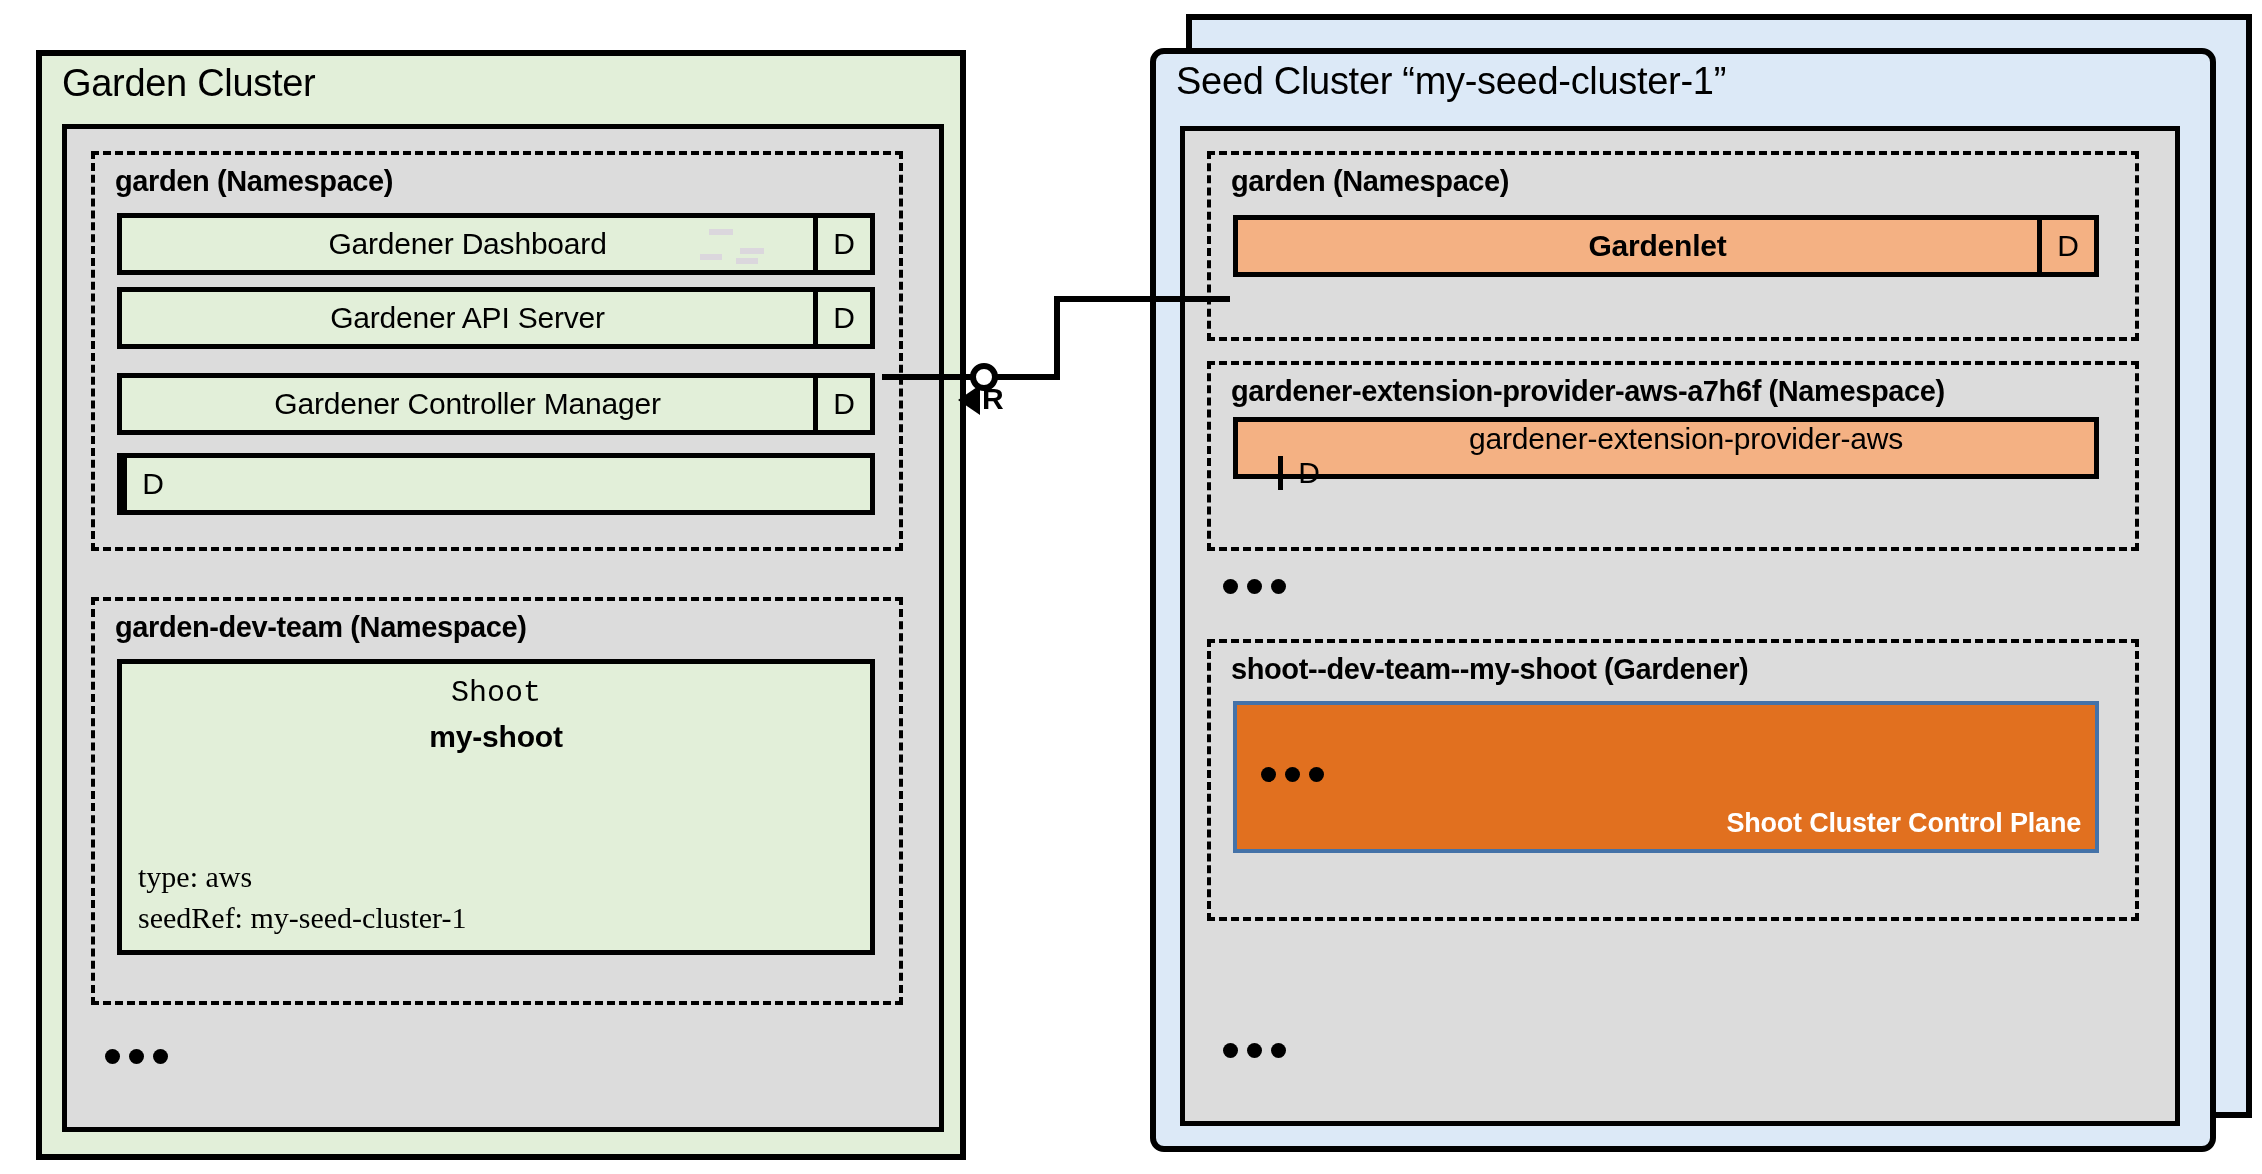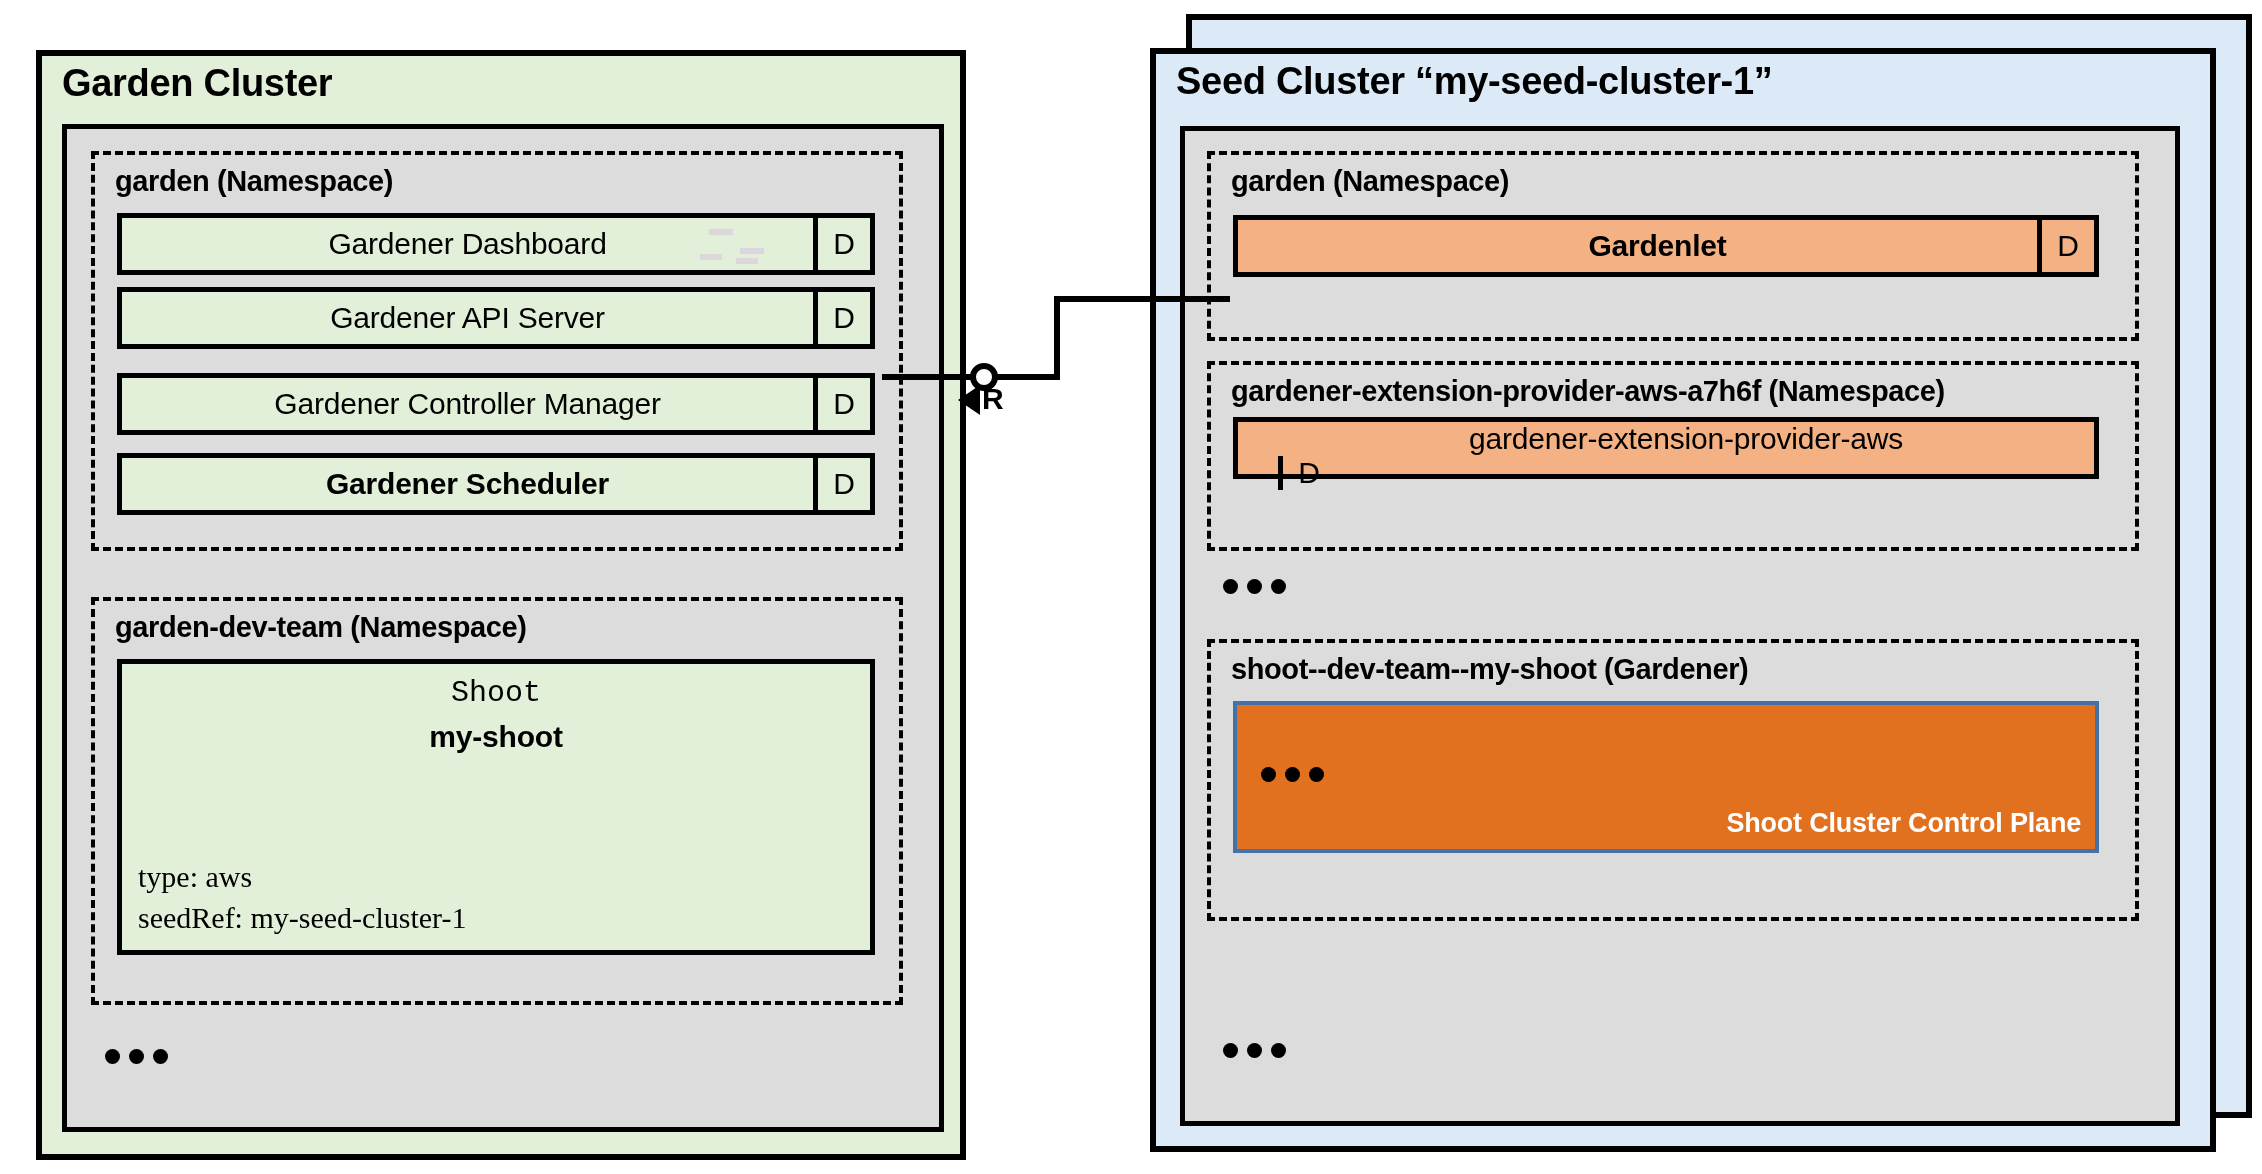--- a/index.html
+++ b/index.html
@@ -10,21 +10,21 @@
   .stage{position:absolute;inset:0;}
 
   
   .abs{position:absolute;box-sizing:border-box;}
   .cluster{
     background:#E2EFD9;border:6px solid #000;
   }
   .cluster.blue{background:#DCE9F7;}
   .cluster-title{
     position:absolute;left:20px;top:8px;
-    font-size:38px;line-height:1.05;font-weight:700;
+    font-size:38px;line-height:1.05;font-weight:400;
     letter-spacing:-0.3px;white-space:nowrap;
   }
   .grey-panel{
     background:#DCDCDC;border:5px solid #000;
   }
   .ns{
     border:4px dashed #000;background:transparent;
   }
   .ns-title{
     position:absolute;left:20px;top:10px;
@@ -126,21 +126,20 @@
           <div class="cname">Gardener API Server</div>
           <div class="dcap">D</div>
         </div>
 
         <div class="abs comp" style="left:22px;top:218px;width:758px;height:62px;">
           <div class="cname">Gardener Controller Manager</div>
           <div class="dcap">D</div>
         </div>
 
         <div class="abs comp" style="left:22px;top:298px;width:758px;height:62px;">
-          <div class="cname bold">Gardener Scheduler</div>
           <div class="dcap">D</div>
         </div>
       </div>
 
       <div class="abs ns" style="left:24px;top:468px;width:812px;height:408px;">
         <div class="ns-title">garden-dev-team (Namespace)</div>
 
         <div class="abs shoot-card" style="left:22px;top:58px;width:758px;height:296px;">
           <div class="shoot-kind">Shoot</div>
           <div class="shoot-name">my-shoot</div>
@@ -150,21 +149,21 @@
       </div>
 
       <div class="abs dots" style="left:38px;top:920px;">
         <i></i>
           <i></i>
           <i></i>
       </div>
     </div>
   </div>
 
-  <div class="abs cluster blue" style="left:1150px;top:48px;width:1066px;height:1104px;">
+  <div class="abs cluster blue" style="left:1150px;top:48px;width:1066px;height:1104px;border-radius:14px;">
 
     <div class="cluster-title">Seed Cluster “my-seed-cluster-1”</div>
 
     <div class="abs grey-panel" style="left:24px;top:72px;width:1000px;height:1000px;">
 
       <div class="abs ns" style="left:22px;top:20px;width:932px;height:190px;">
         <div class="ns-title">garden (Namespace)</div>
 
         <div class="abs comp orange" style="left:22px;top:60px;width:866px;height:62px;">
           <div class="cname bold">Gardenlet</div>

